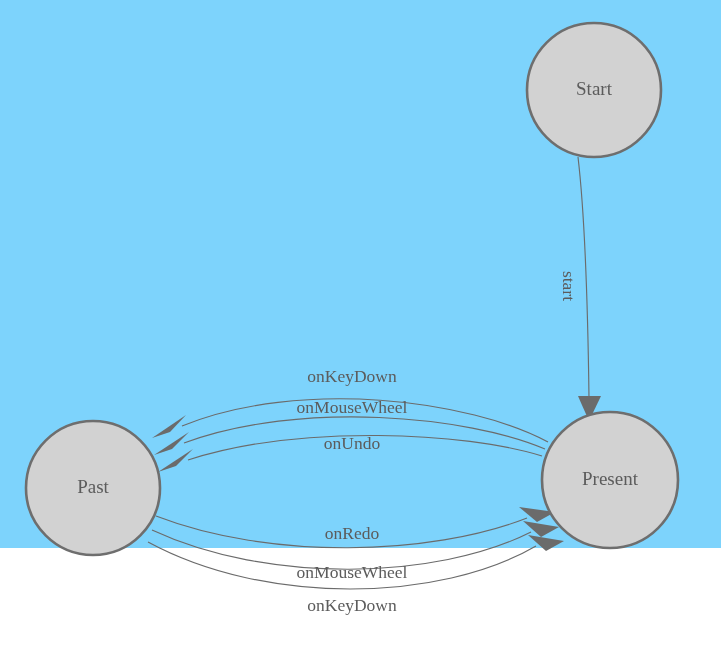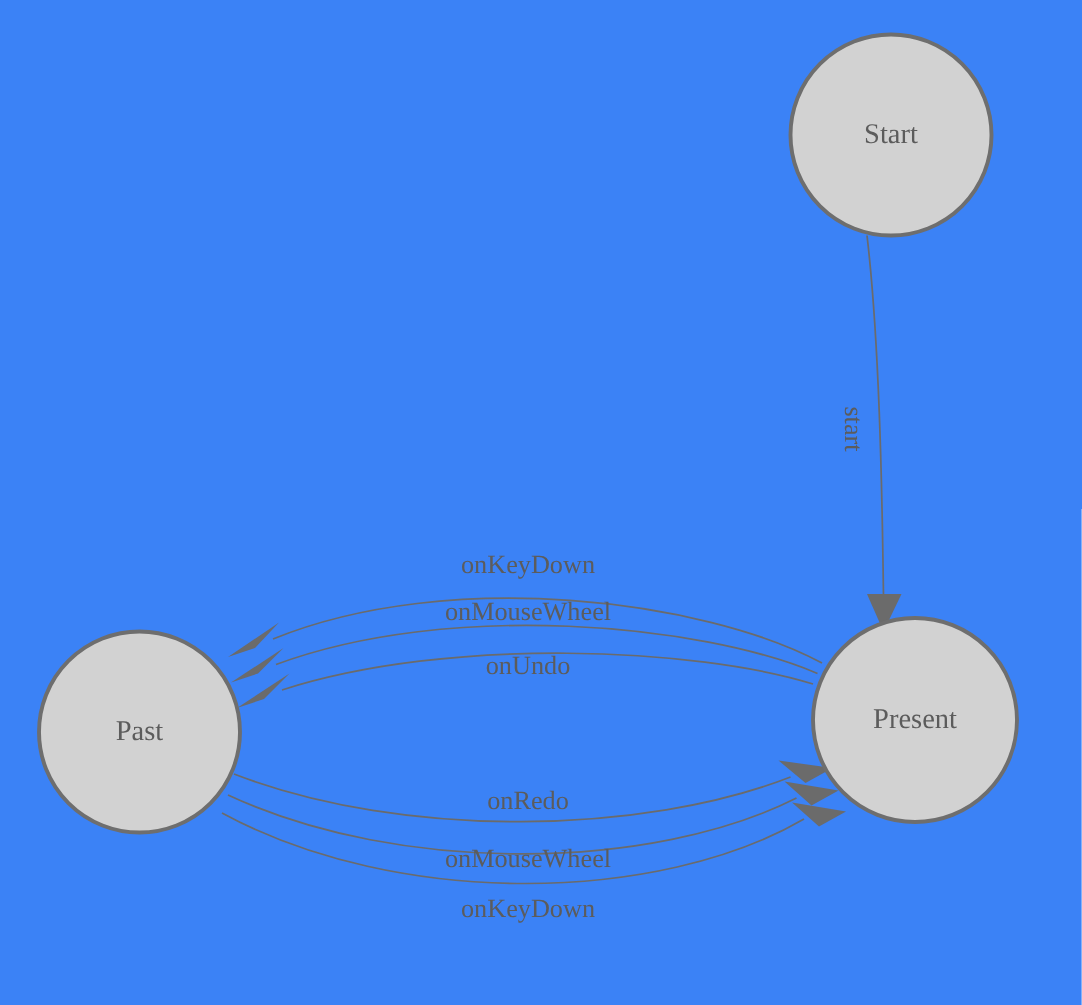--- a/index.html
+++ b/index.html
@@ -10,22 +10,22 @@
   body {
     width: 721px;
     height: 670px;
     font-family: "Liberation Serif", "DejaVu Serif", serif;
     overflow: hidden;
     position: relative;
   }
   #diagram-root {
     position: relative;
     width: 721px;
-    height: 670px;
-    background: #3b82f6;
+    height: 548px;
+    background: #7dd3fc;
   }
   svg.graph-canvas {
     position: absolute;
     top: 0;
     left: 0;
     width: 721px;
     height: 670px;
     display: block;
   }
   .node-circle {

